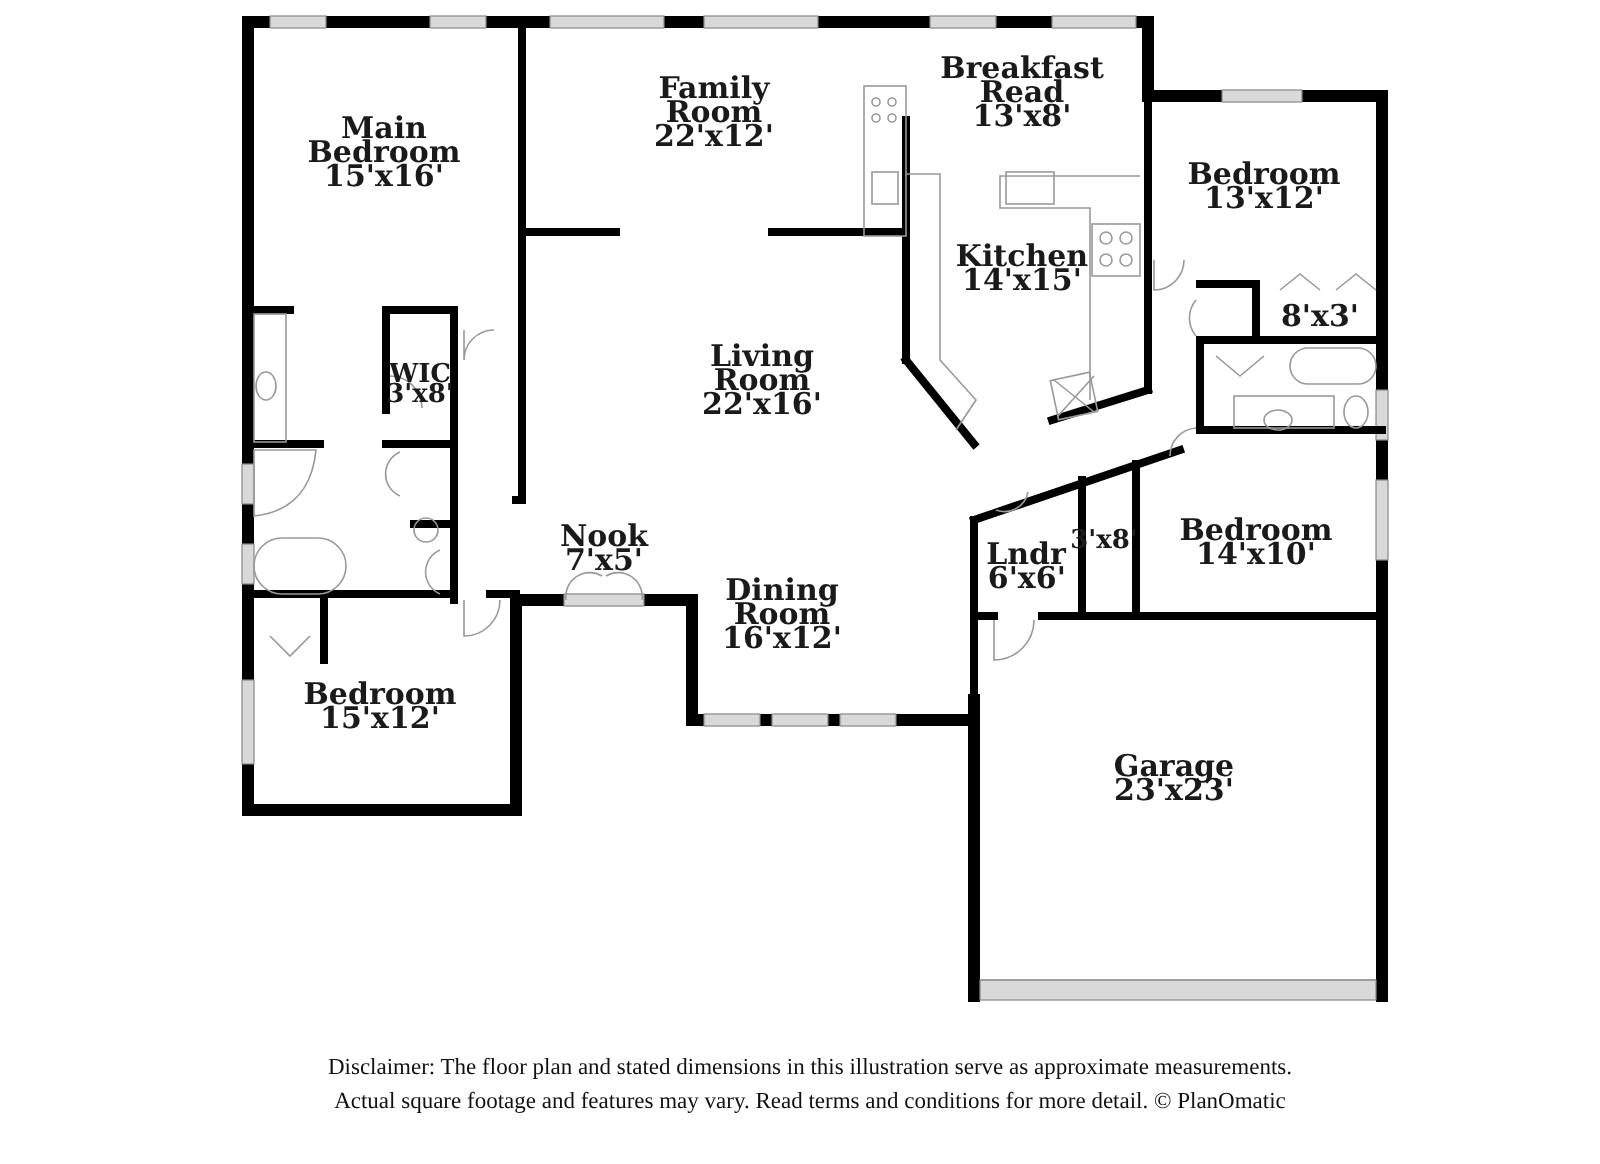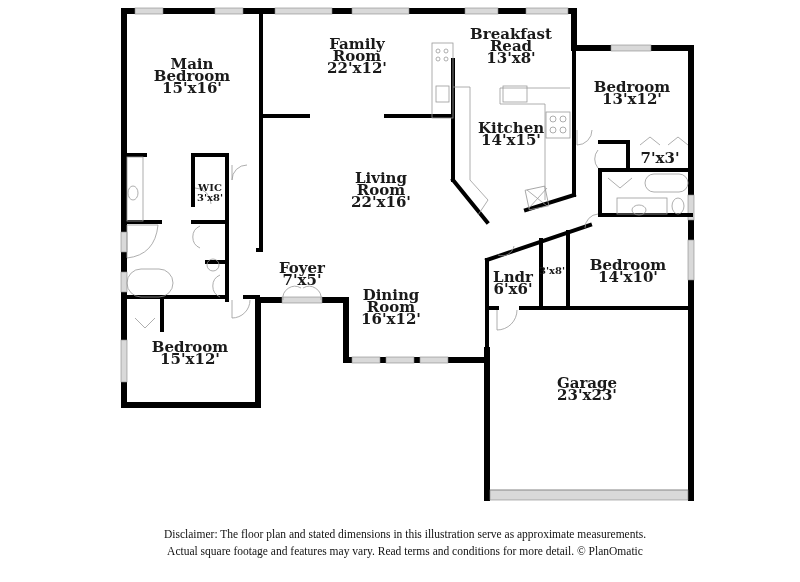--- a/index.html
+++ b/index.html
@@ -9,21 +9,21 @@
   .thinwall { stroke: #000; stroke-width: 4; fill: none; stroke-linecap: square; }
   .window { fill: #d9d9d9; stroke: #888; stroke-width: 0.6; }
   .fixture { fill: none; stroke: #999; stroke-width: 0.8; }
   .door { fill: none; stroke: #999; stroke-width: 0.8; }
   .label {
     position: absolute; text-align: center; font-family: "DejaVu Serif", serif;
     font-weight: bold; font-size: 15px; line-height: 12px; color: #1a1a1a;
     transform: translateX(-50%); white-space: nowrap;
   }
   .label .dim { display: block; font-weight: bold; }
-  .label.small { font-size: 10px; line-height: 10px; }
+  .label.small { font-size: 13px; line-height: 10px; }
   .disclaimer {
     position: absolute; left: 0; top: 526px; width: 810px; text-align: center;
     font-family: "Liberation Serif", serif; font-size: 11.5px; line-height: 17px; color: #111;
   }
 </style>
 </head>
 <body>
 
 <svg id="plan" viewBox="0 0 800 582" xmlns="http://www.w3.org/2000/svg">
 
@@ -175,45 +175,45 @@
 <div class="label" style="left:511px; top:28px;">
   <span>Breakfast</span><br>
   <span>Read</span>
   <span class="dim">13'x8'</span>
 </div>
 <div class="label" style="left:632px; top:81px;">
   <span>Bedroom</span>
   <span class="dim">13'x12'</span>
 </div>
 <div class="label" style="left:660px; top:152px;">
-  <span class="dim">7'x3'</span>
+  <span class="dim">8'x3'</span>
 </div>
 <div class="label" style="left:511px; top:122px;">
   <span>Kitchen</span>
   <span class="dim">14'x15'</span>
 </div>
 <div class="label small" style="left:210px; top:183px;">
   <span>WIC</span>
   <span class="dim">3'x8'</span>
 </div>
 <div class="label" style="left:357px; top:172px;margin-left:24px;">
   <span>Living</span><br>
   <span>Room</span>
   <span class="dim">22'x16'</span>
 </div>
 <div class="label" style="left:302px; top:262px;">
-  <span>Foyer</span>
+  <span>Nook</span>
   <span class="dim">7'x5'</span>
 </div>
 <div class="label" style="left:391px; top:289px;">
   <span>Dining</span><br>
   <span>Room</span>
   <span class="dim">16'x12'</span>
 </div>
-<div class="label" style="left:513px; top:271px;">
+<div class="label" style="left:513px; top:271px;text-align:right;">
   <span>Lndr</span>
   <span class="dim">6'x6'</span>
 </div>
 <div class="label small" style="left:552px; top:266px;">
   <span class="dim">3'x8'</span>
 </div>
 <div class="label" style="left:628px; top:259px;">
   <span>Bedroom</span>
   <span class="dim">14'x10'</span>
 </div>

